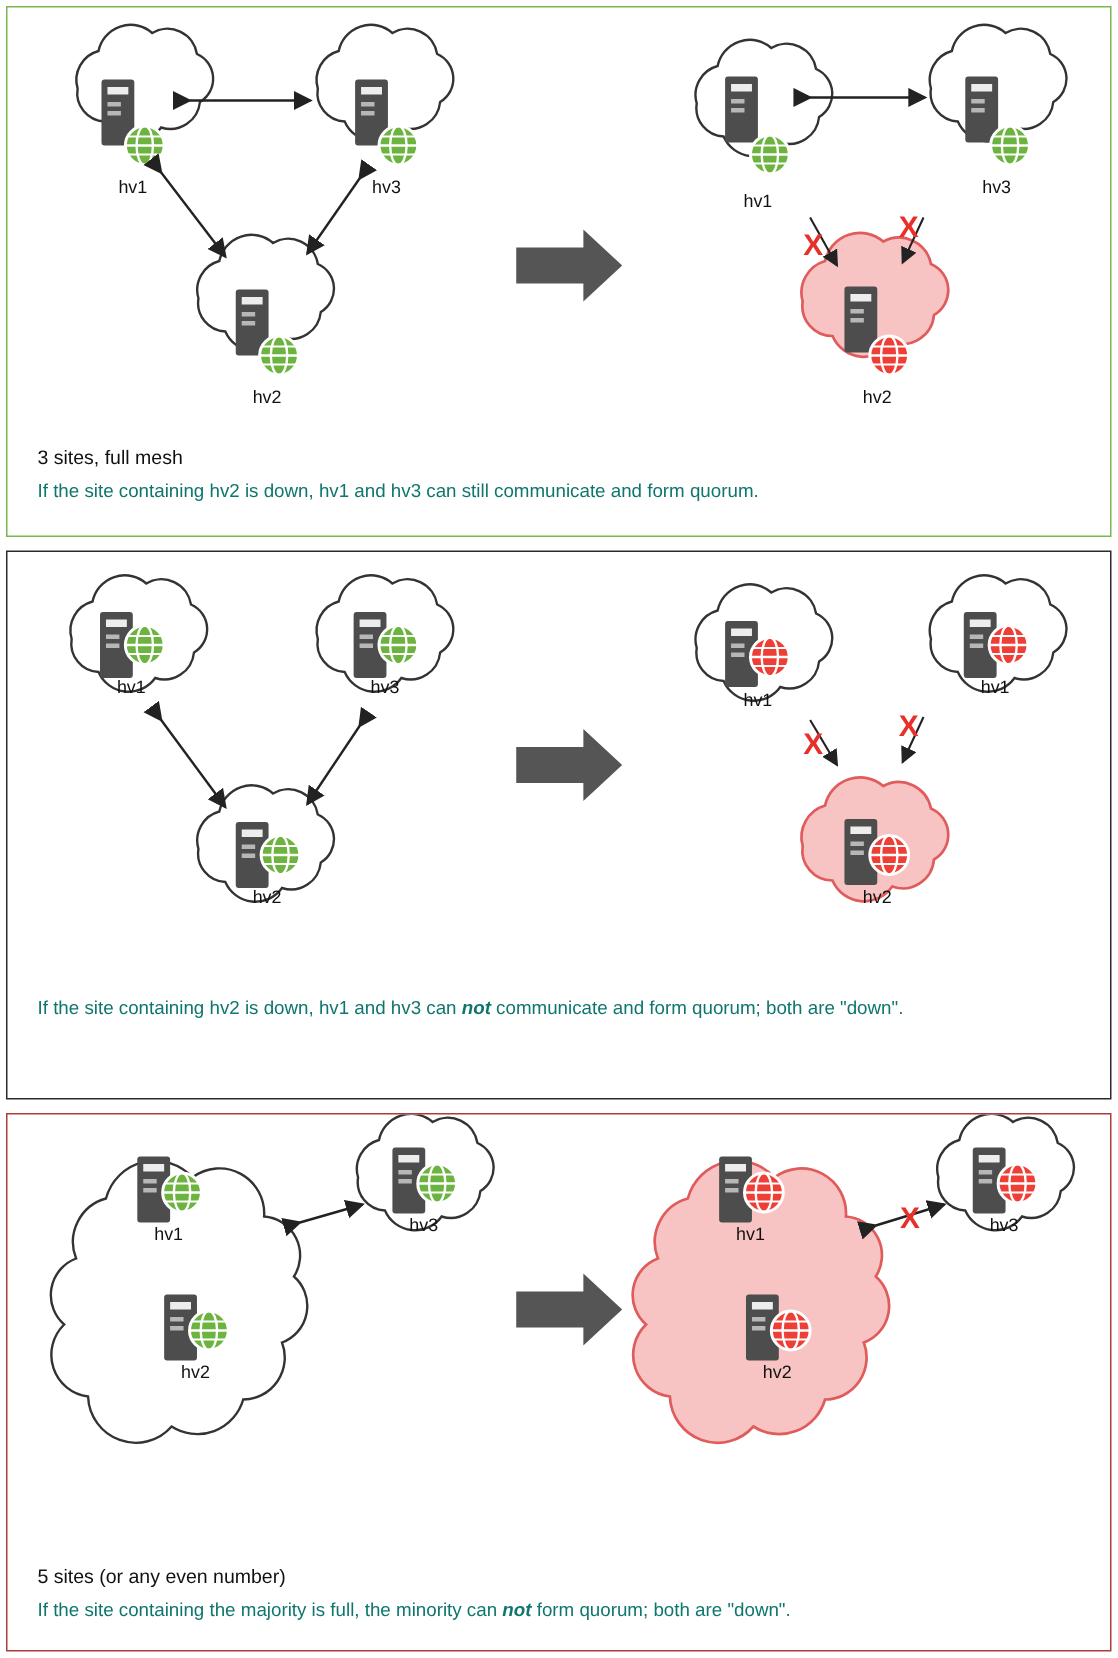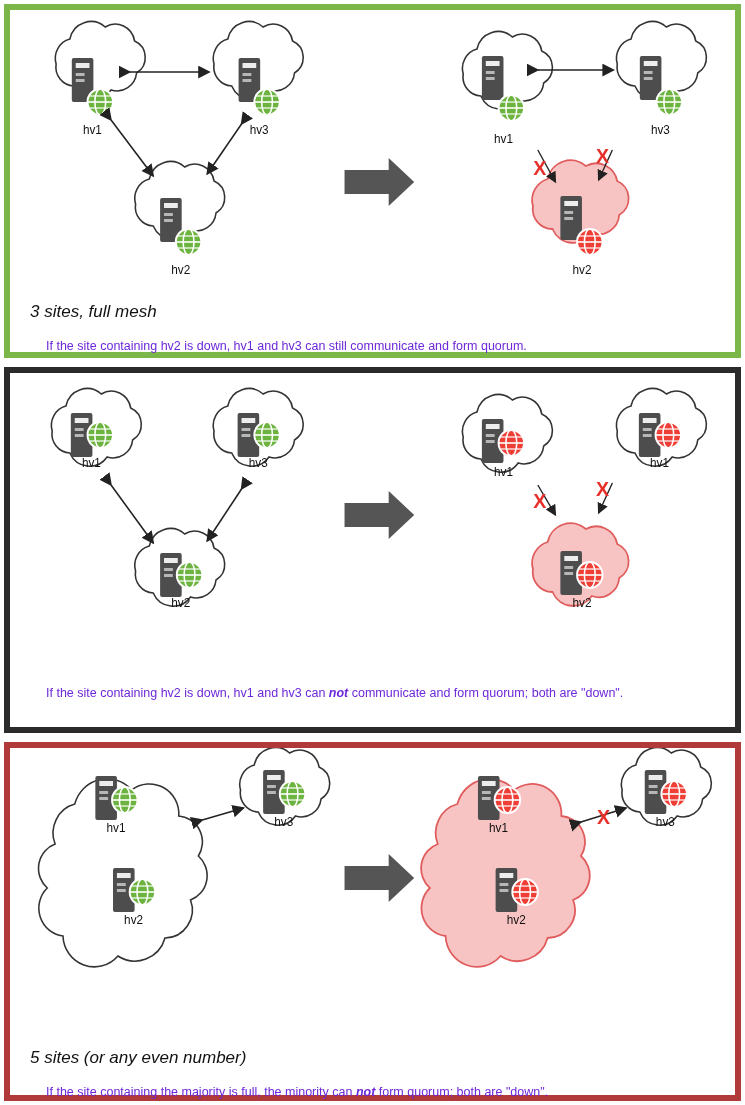--- a/index.html
+++ b/index.html
@@ -20,51 +20,50 @@
     position: relative;
     box-sizing: border-box;
     padding: 4px 4px 4px 4px;
     display: flex;
     flex-direction: column;
     gap: 9px;
   }
   .panel {
     position: relative;
     box-sizing: border-box;
-    border: 6px solid #701a75;
+    border: 1px solid #701a75;
     background: #ffffff;
   }
   .panel.green { border-color: #7ab648; height: 355px; }
   .panel.dark  { border-color: #2b2b2b; height: 366px; }
   .panel.red   { border-color: #b03a3a; height: 360px; }
 
   .diagram {
     position: relative;
     width: 100%;
     height: 283px;
   }
   .panel.dark .diagram { height: 290px; }
   .panel.red .diagram  { height: 295px; }
 
   .caption {
     position: absolute;
     left: 20px;
     right: 12px;
   }
   .caption .title {
-    font-size: 17px;
+    font-size: 13px;
     color: #111;
     margin: 0 0 7px 0;
     font-weight: normal;
-    font-style: italic;
   }
   .caption .desc {
     font-size: 12.5px;
-    color: #6d28d9;
-    margin: 16px;
+    color: #0f766e;
+    margin: 0;
     line-height: 1.3;
   }
   .caption .desc i {
     font-weight: bold;
   }
   svg.scene {
     position: absolute;
     top: 0; left: 0;
     width: 100%;
     height: 100%;

